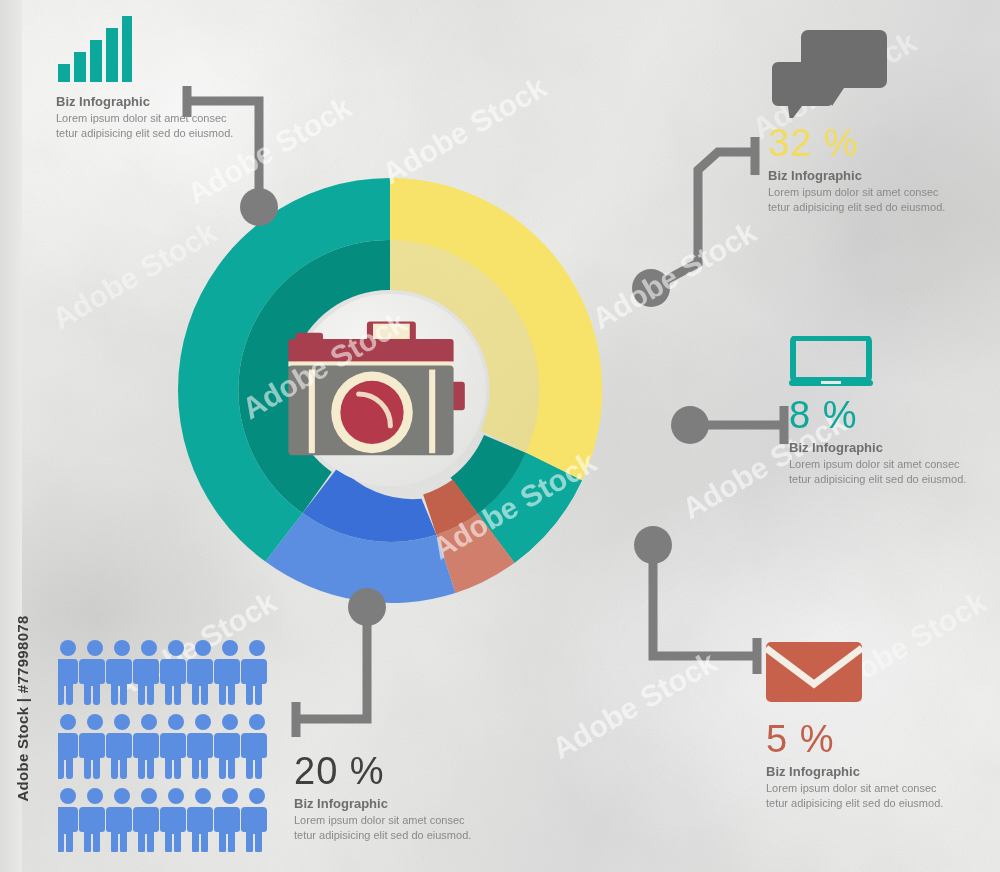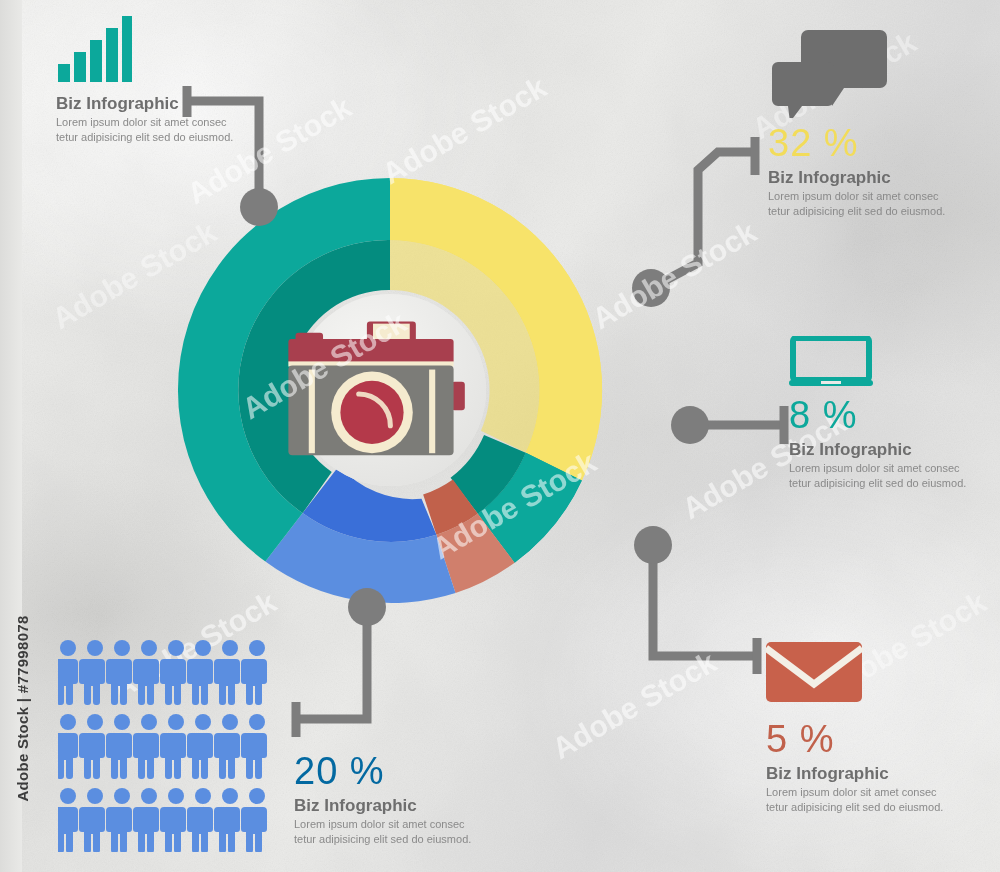--- a/index.html
+++ b/index.html
@@ -19,21 +19,21 @@
   #grain{position:absolute;inset:0;opacity:.5;mix-blend-mode:multiply;}
   #chart-area{position:absolute;left:0;top:0;width:1000px;height:872px;}
   #stock-bar{position:absolute;left:0;top:0;width:22px;height:872px;
              background:linear-gradient(90deg,#dcdcda,#e9e9e7);}
   #stock-id{position:absolute;left:-108px;top:700px;width:260px;
             transform:rotate(-90deg);transform-origin:center;
             font-size:15px;font-weight:bold;color:#3c3c3c;
             text-align:center;letter-spacing:.3px;}
   .label-block{position:absolute;}
   .pct{font-size:38px;line-height:1;letter-spacing:1px;font-weight:normal;}
-  .title{font-size:17px;font-weight:bold;color:#6e6e6e;margin-top:7px;line-height:1;}
+  .title{font-size:13px;font-weight:bold;color:#6e6e6e;margin-top:7px;line-height:1;}
   .desc{font-size:11px;color:#8a8a8a;line-height:1.38;margin-top:3px;}
 </style>
 </head>
 <body>
 
 <div id="bg"></div>
 
 <svg id="grain" width="1000" height="872">
   <defs>
     <filter id="noiseF">
@@ -217,21 +217,21 @@
   </svg>
   <div class="pct" style="color:#C1614B;margin-top:12px;">5 %</div>
   <div class="title">Biz Infographic</div>
   <div class="desc">
     <span>Lorem ipsum dolor sit amet consec</span><br>
     <span>tetur adipisicing elit sed do eiusmod.</span>
   </div>
 </div>
 
 <div class="label-block" style="left:294px;top:752px;width:220px;">
-  <div class="pct" style="color:#0369a1;">20 %</div>
+  <div class="pct" style="color:#404040;">20 %</div>
   <div class="title">Biz Infographic</div>
   <div class="desc">
     <span>Lorem ipsum dolor sit amet consec</span><br>
     <span>tetur adipisicing elit sed do eiusmod.</span>
   </div>
 </div>
 
 <svg id="people" style="position:absolute;left:58px;top:640px;" width="228" height="212">
   <defs>
     <g id="person">

